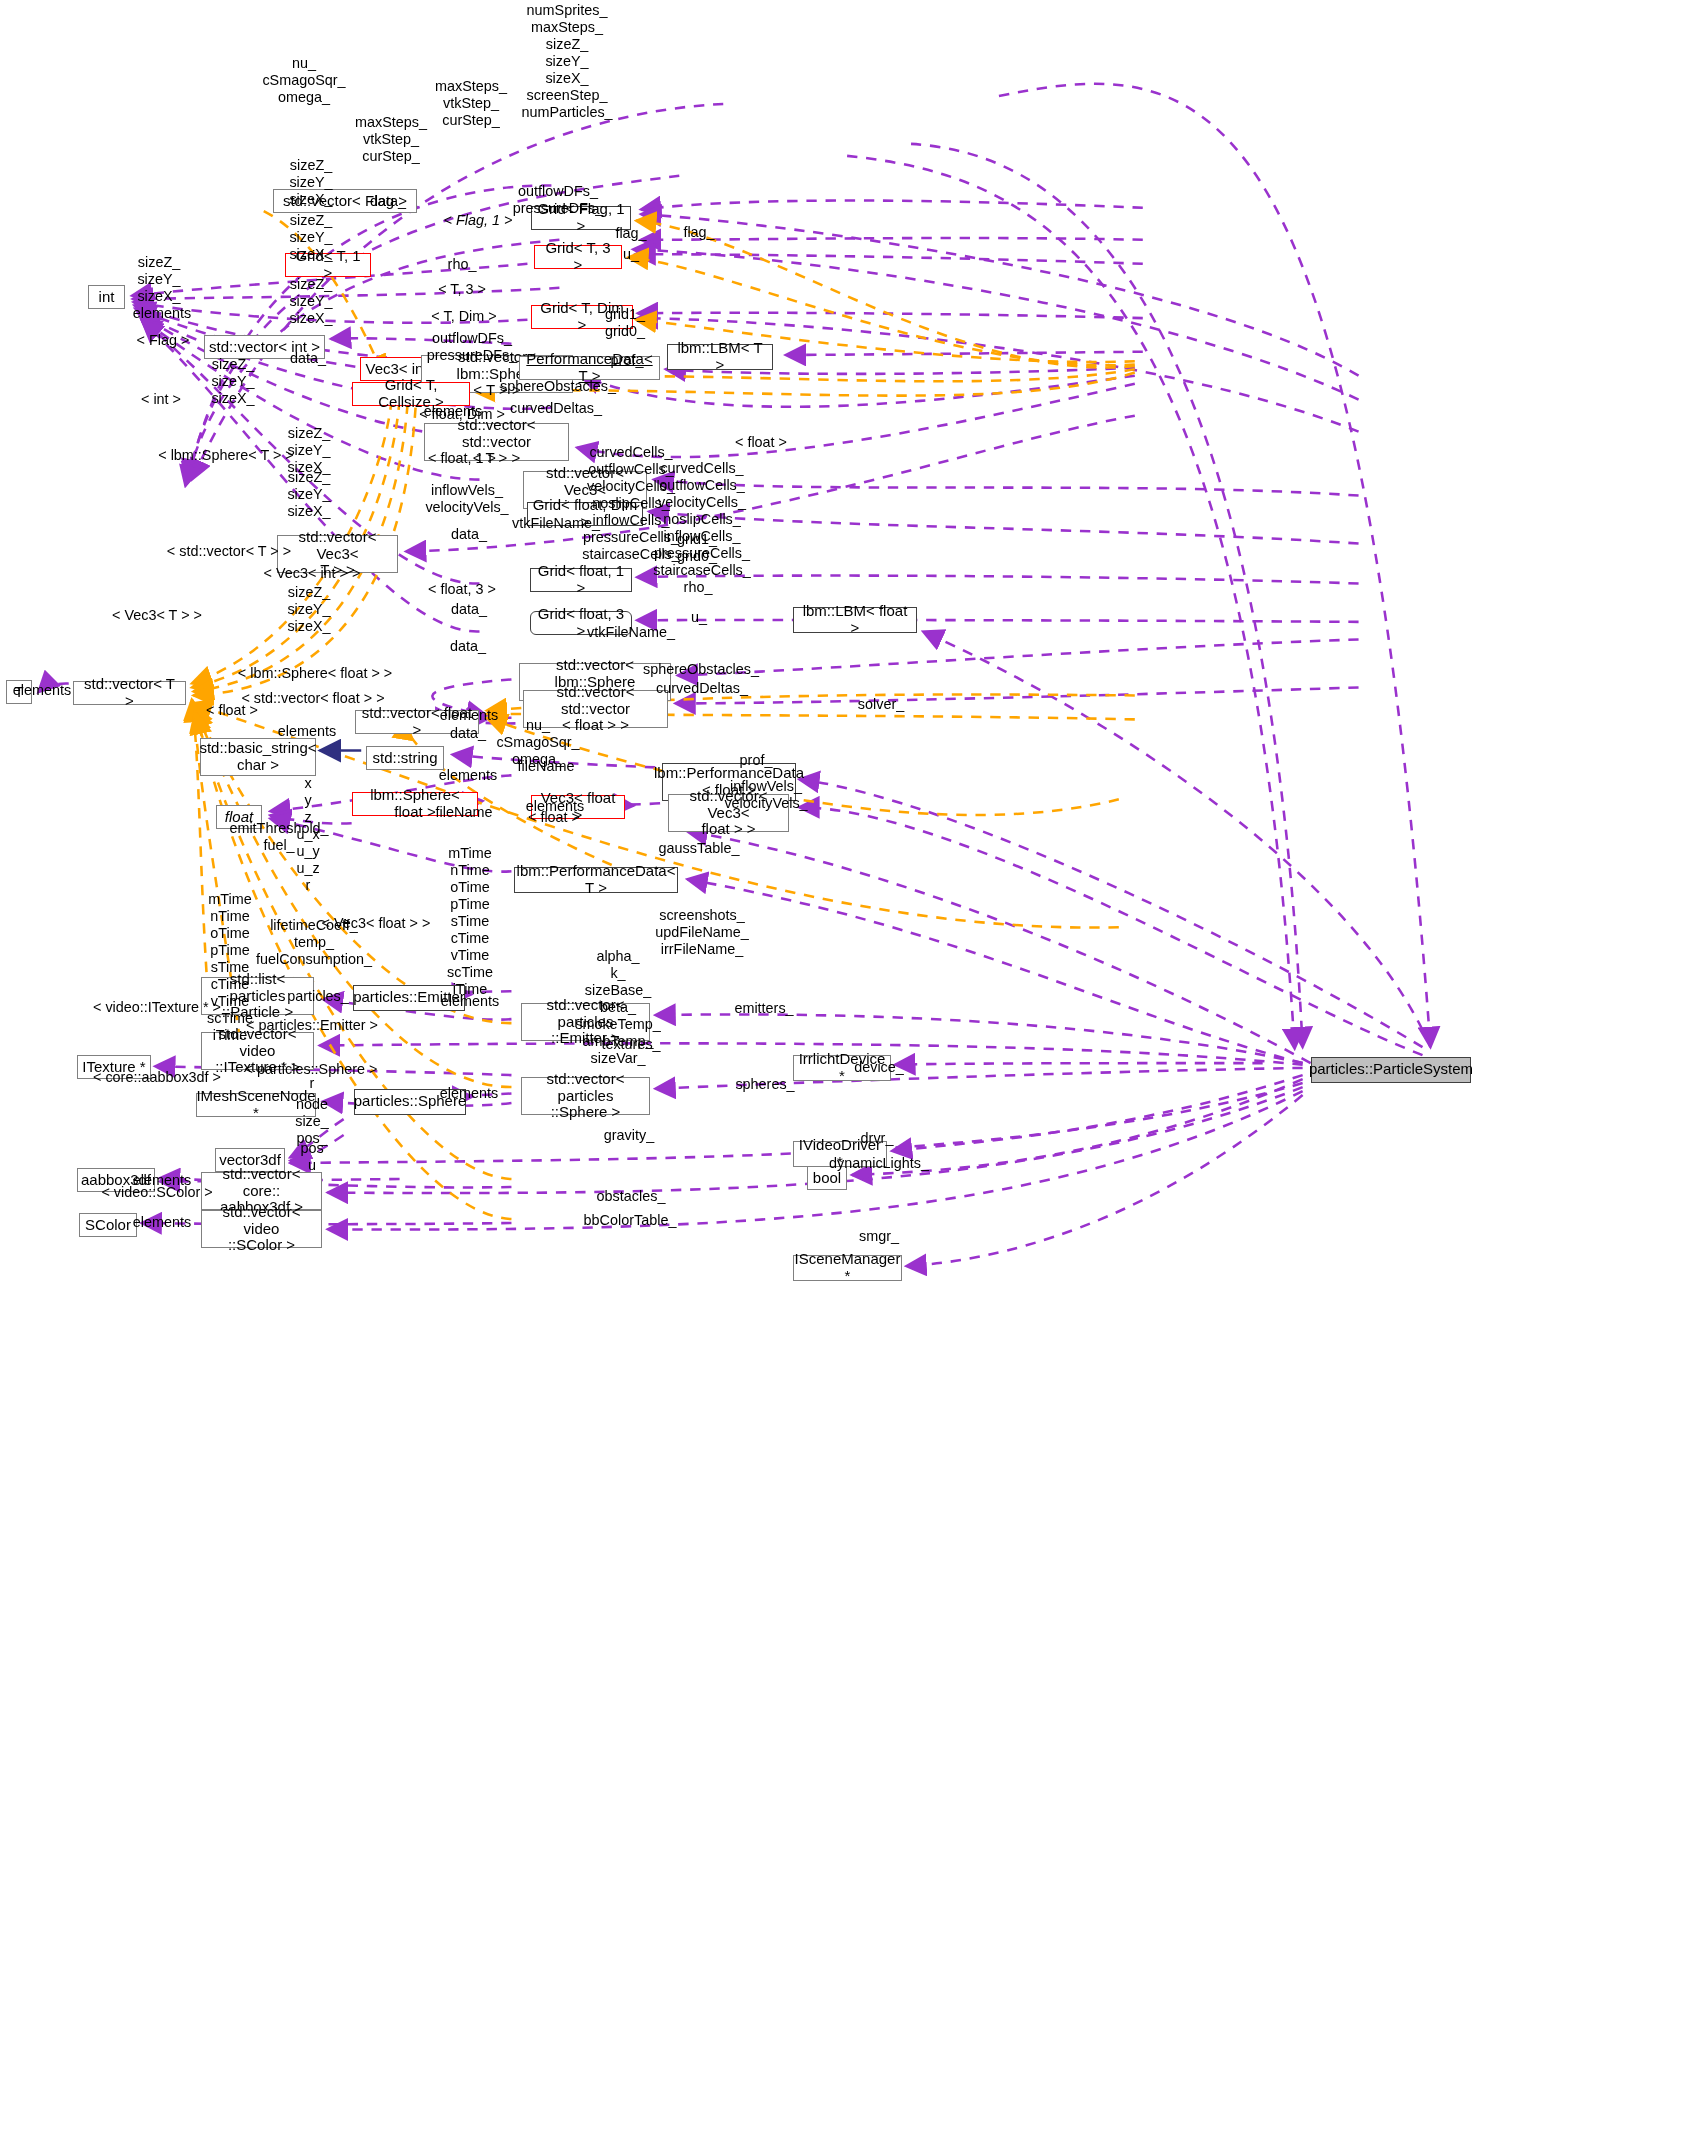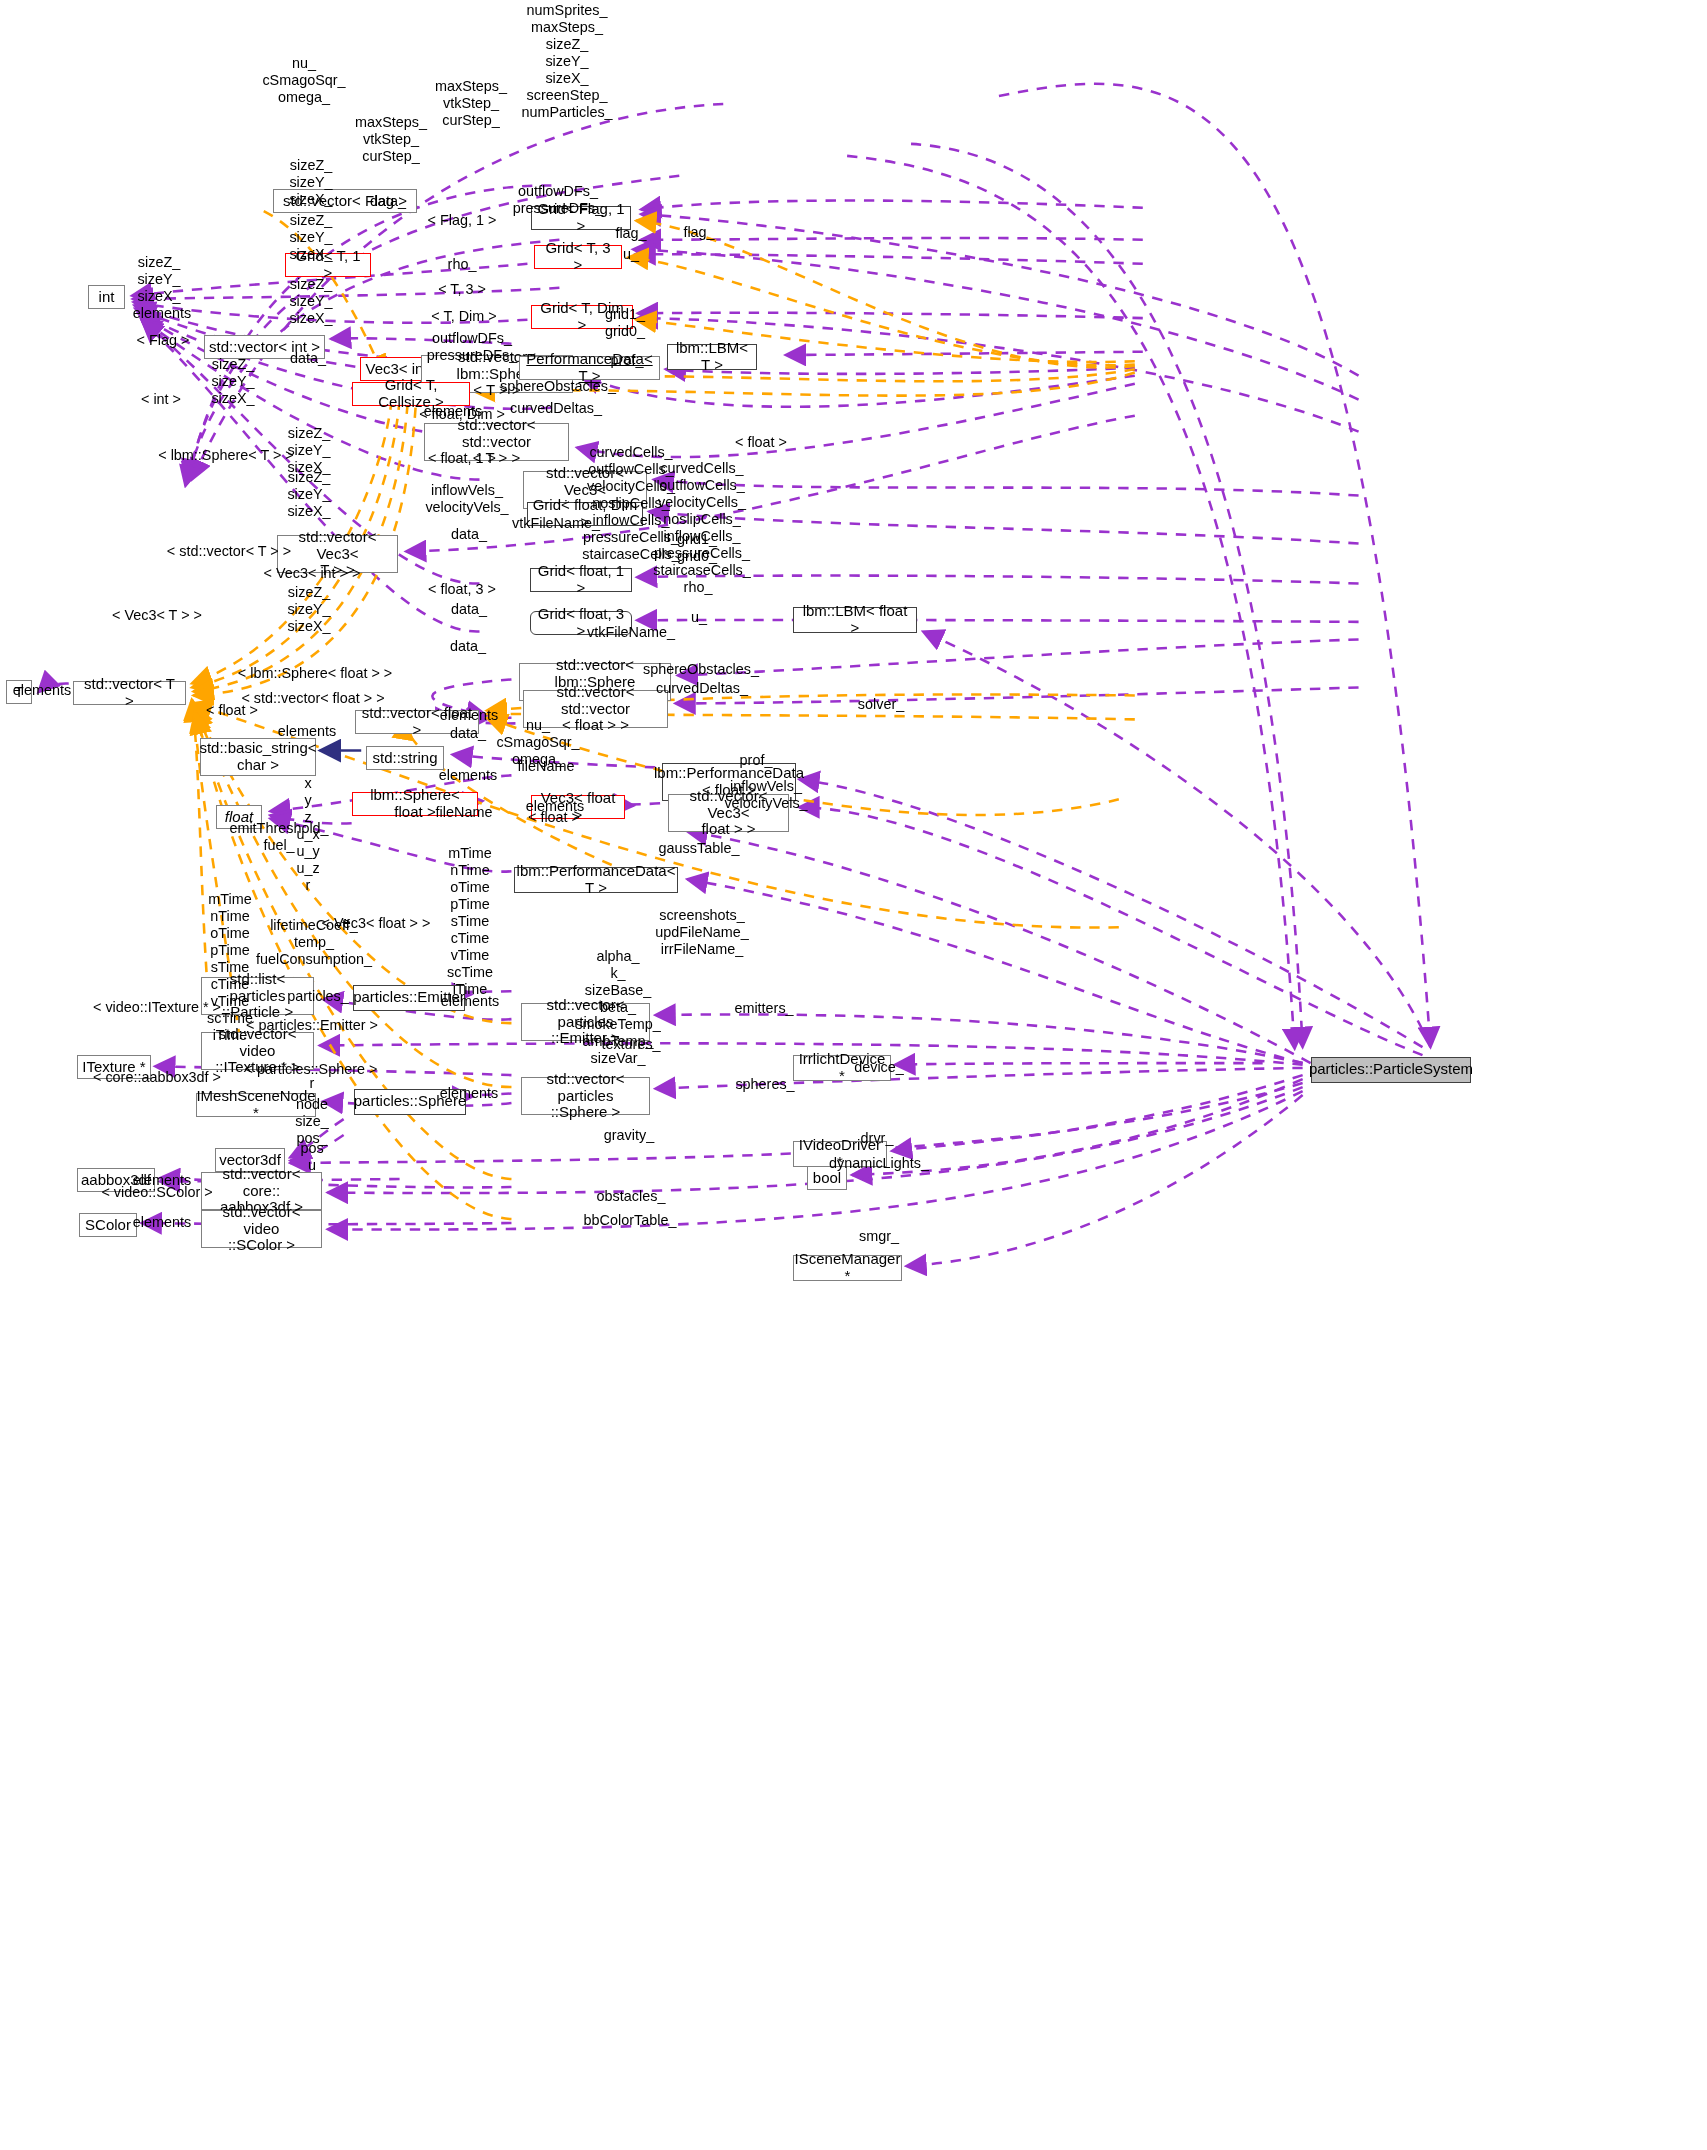--- a/index.html
+++ b/index.html
@@ -134,21 +134,21 @@
   </svg>
 
   <div id="nodes">
       <div class="node" style="left: 273px; top: 189px; width: 144px; height: 24px;">std::vector&lt; Flag &gt;</div>
       <div class="node dark" style="left: 531px; top: 206px; width: 100px; height: 24px;">Grid&lt; Flag, 1 &gt;</div>
       <div class="node red" style="left: 285px; top: 253px; width: 86px; height: 24px;">Grid&lt; T, 1 &gt;</div>
       <div class="node red" style="left: 534px; top: 245px; width: 88px; height: 24px;">Grid&lt; T, 3 &gt;</div>
       <div class="node" style="left: 88px; top: 285px; width: 37px; height: 24px;">int</div>
       <div class="node red" style="left: 531px; top: 305px; width: 102px; height: 24px;">Grid&lt; T, Dim &gt;</div>
       <div class="node" style="left: 204px; top: 335px; width: 121px; height: 24px;">std::vector&lt; int &gt;</div>
-      <div class="node dark" style="left: 667px; top: 344px; width: 90px; height: 25.6px;">lbm::LBM&lt; T &gt;</div>
+      <div class="node dark" style="left: 667px; top: 344px; width: 106px; height: 25.6px;">lbm::LBM&lt; T &gt;</div>
       <div class="node red" style="left: 360px; top: 357px; width: 86px; height: 24px;">Vec3&lt; int &gt;</div>
       <div class="node" style="left: 421px; top: 355px; width: 152px; height: 38px;">std::vector&lt; lbm::Sphere
 &lt; T &gt; &gt;</div>
       <div class="node" style="left: 519px; top: 356px; width: 141px; height: 24px; text-decoration: underline;">PerformanceData&lt; T &gt;</div>
       <div class="node red" style="left: 352px; top: 382px; width: 118px; height: 24px;">Grid&lt; T, Cellsize &gt;</div>
       <div class="node" style="left: 424px; top: 423px; width: 145px; height: 38px;">std::vector&lt; std::vector
 &lt; T &gt; &gt;</div>
       <div class="node" style="left: 523px; top: 471px; width: 124px; height: 38px;">std::vector&lt; Vec3&lt;
 int &gt; &gt;</div>
       <div class="node dark" style="left: 527px; top: 502px; width: 116px; height: 24px;">Grid&lt; float, Dim &gt;</div>
@@ -219,21 +219,21 @@
 curStep_</div>
       <div class="lbl" style="left: 311px; top: 157px;">sizeZ_
 sizeY_
 sizeX_</div>
       <div class="lbl" style="left: 388px; top: 193px;">data_</div>
       <div class="lbl" style="left: 558px; top: 183px;">outflowDFs_
 pressureDFs_</div>
       <div class="lbl" style="left: 311px; top: 212px;">sizeZ_
 sizeY_
 sizeX_</div>
-      <div class="lbl" style="left: 462px; top: 212px;">&lt; Flag, 1 &gt;</div>
+      <div class="lbl" style="left: 478px; top: 212px; font-style: italic;">&lt; Flag, 1 &gt;</div>
       <div class="lbl" style="left: 631px; top: 225px;">flag_</div>
       <div class="lbl" style="left: 699px; top: 224px;">flag_</div>
       <div class="lbl" style="left: 159px; top: 254px;">sizeZ_
 sizeY_
 sizeX_</div>
       <div class="lbl" style="left: 462px; top: 256px;">rho_</div>
       <div class="lbl" style="left: 631px; top: 246px;">u_</div>
       <div class="lbl" style="left: 311px; top: 276px;">sizeZ_
 sizeY_
 sizeX_</div>

